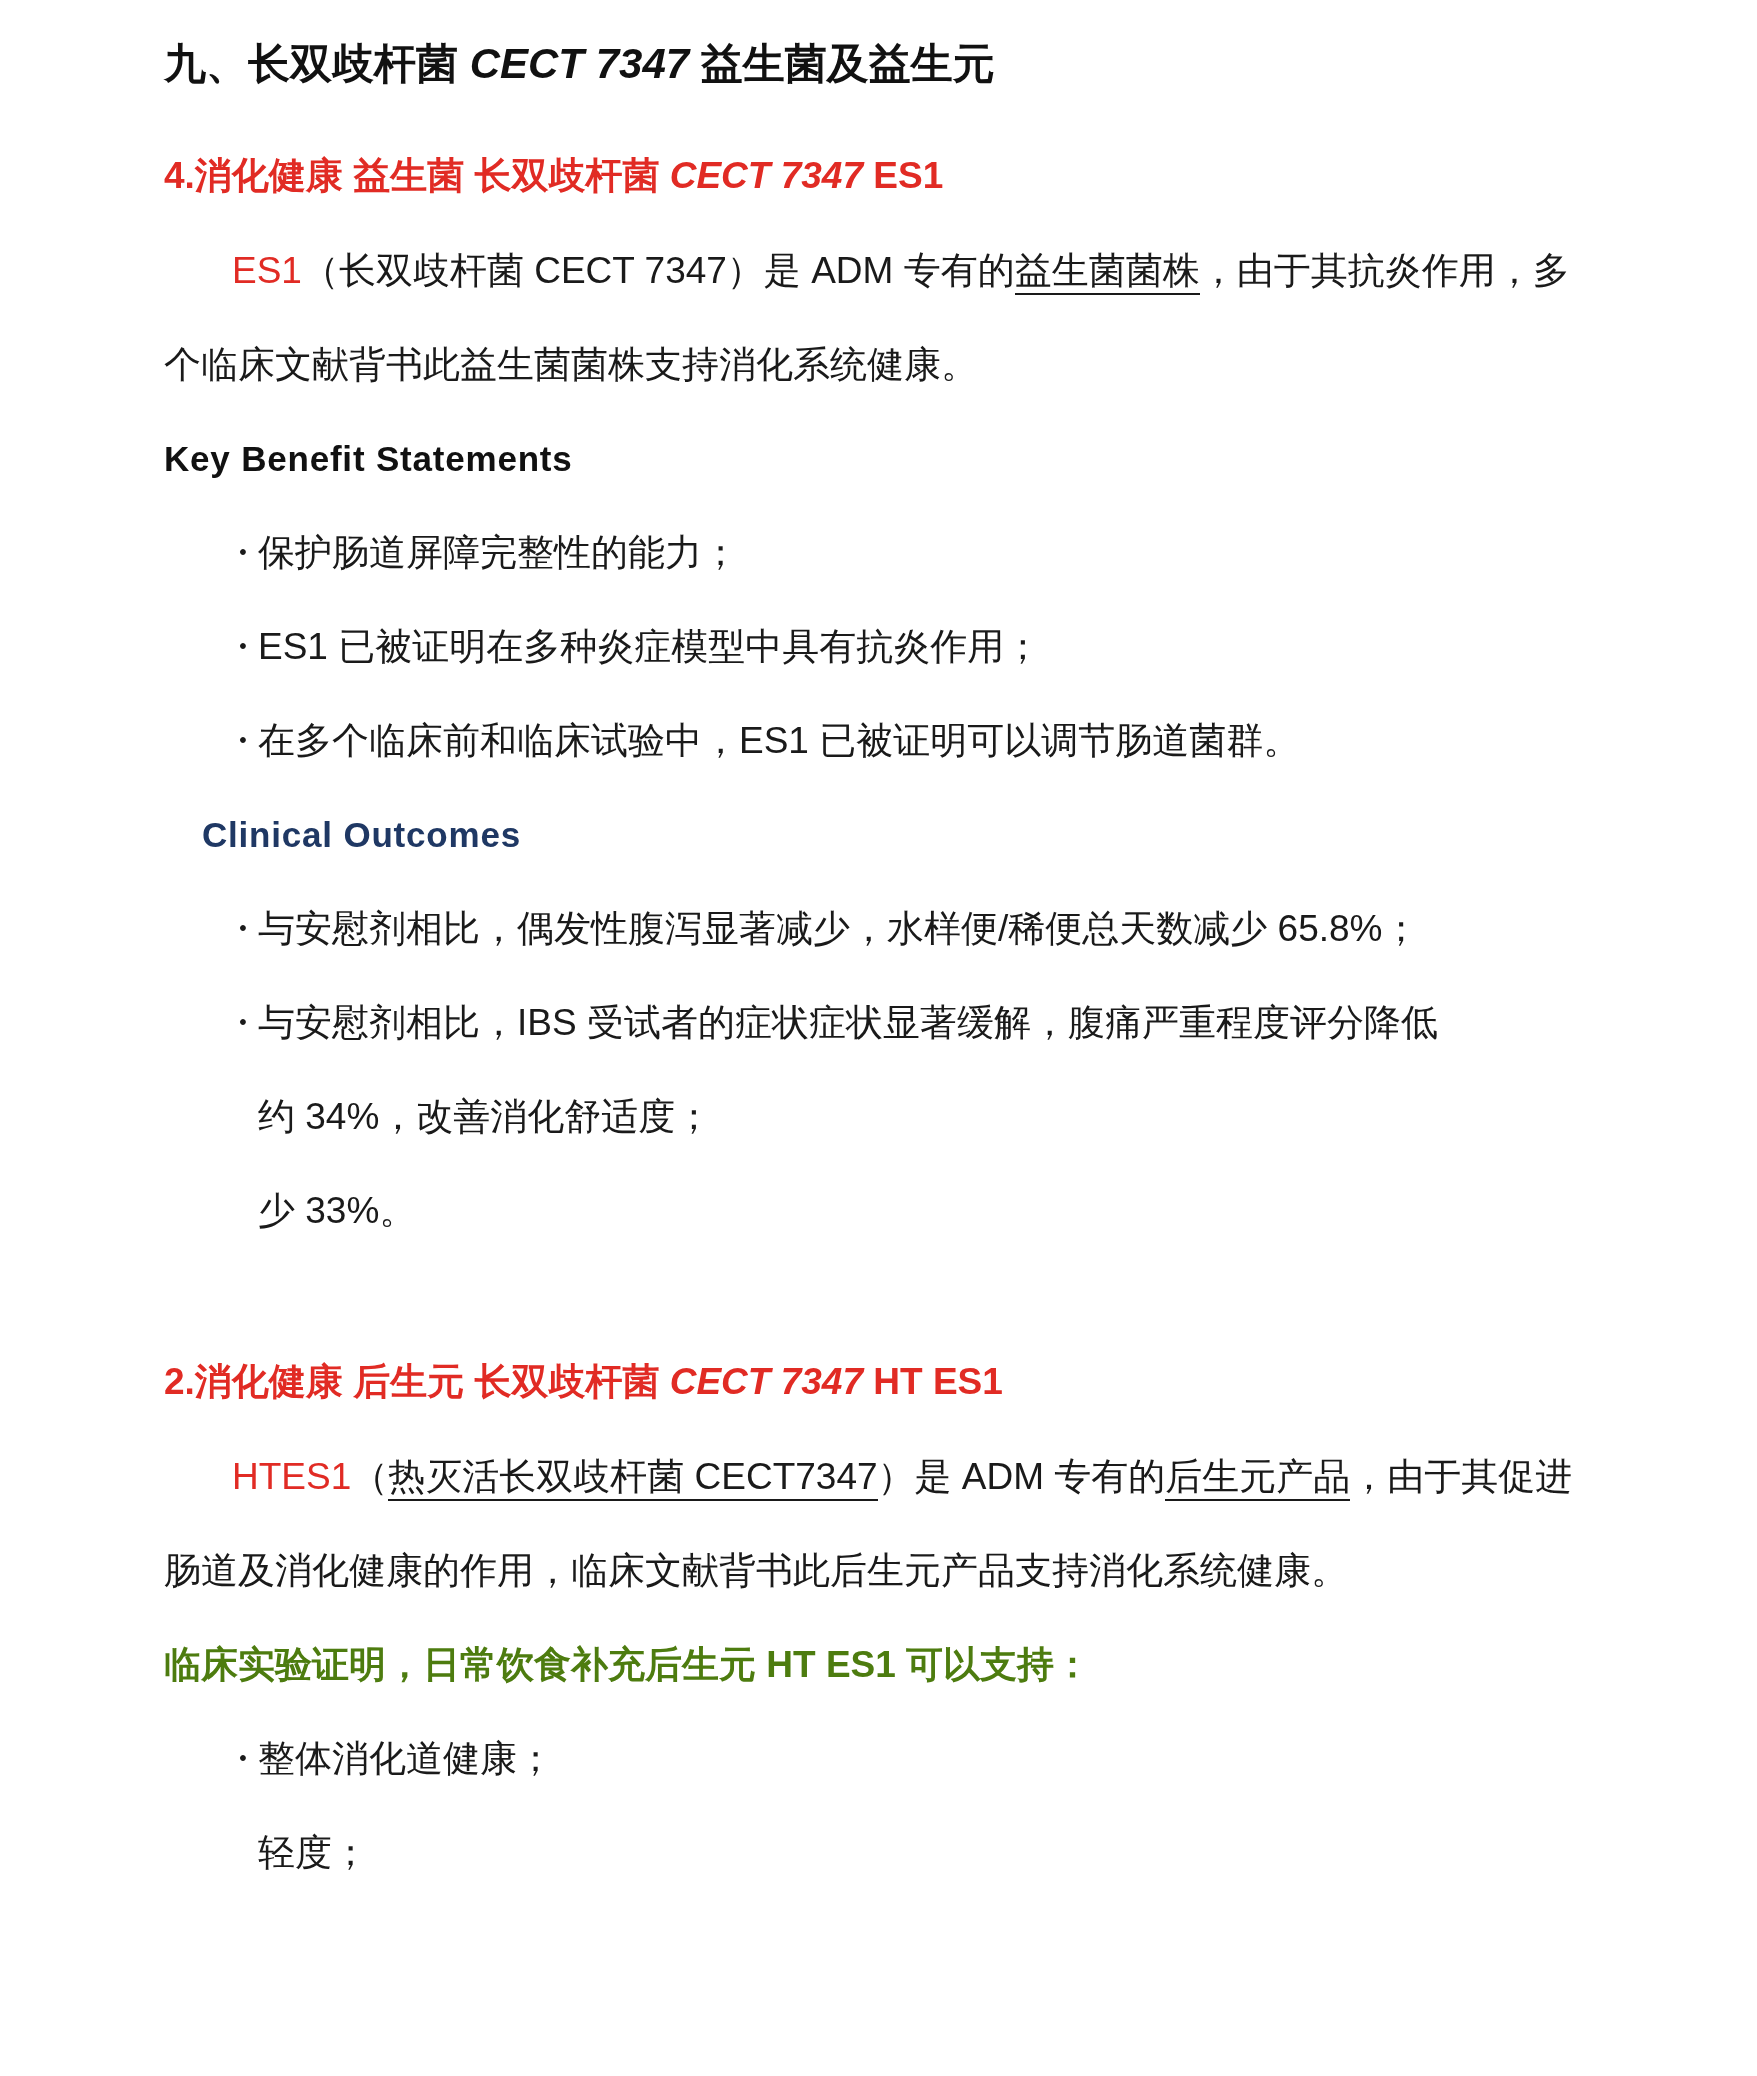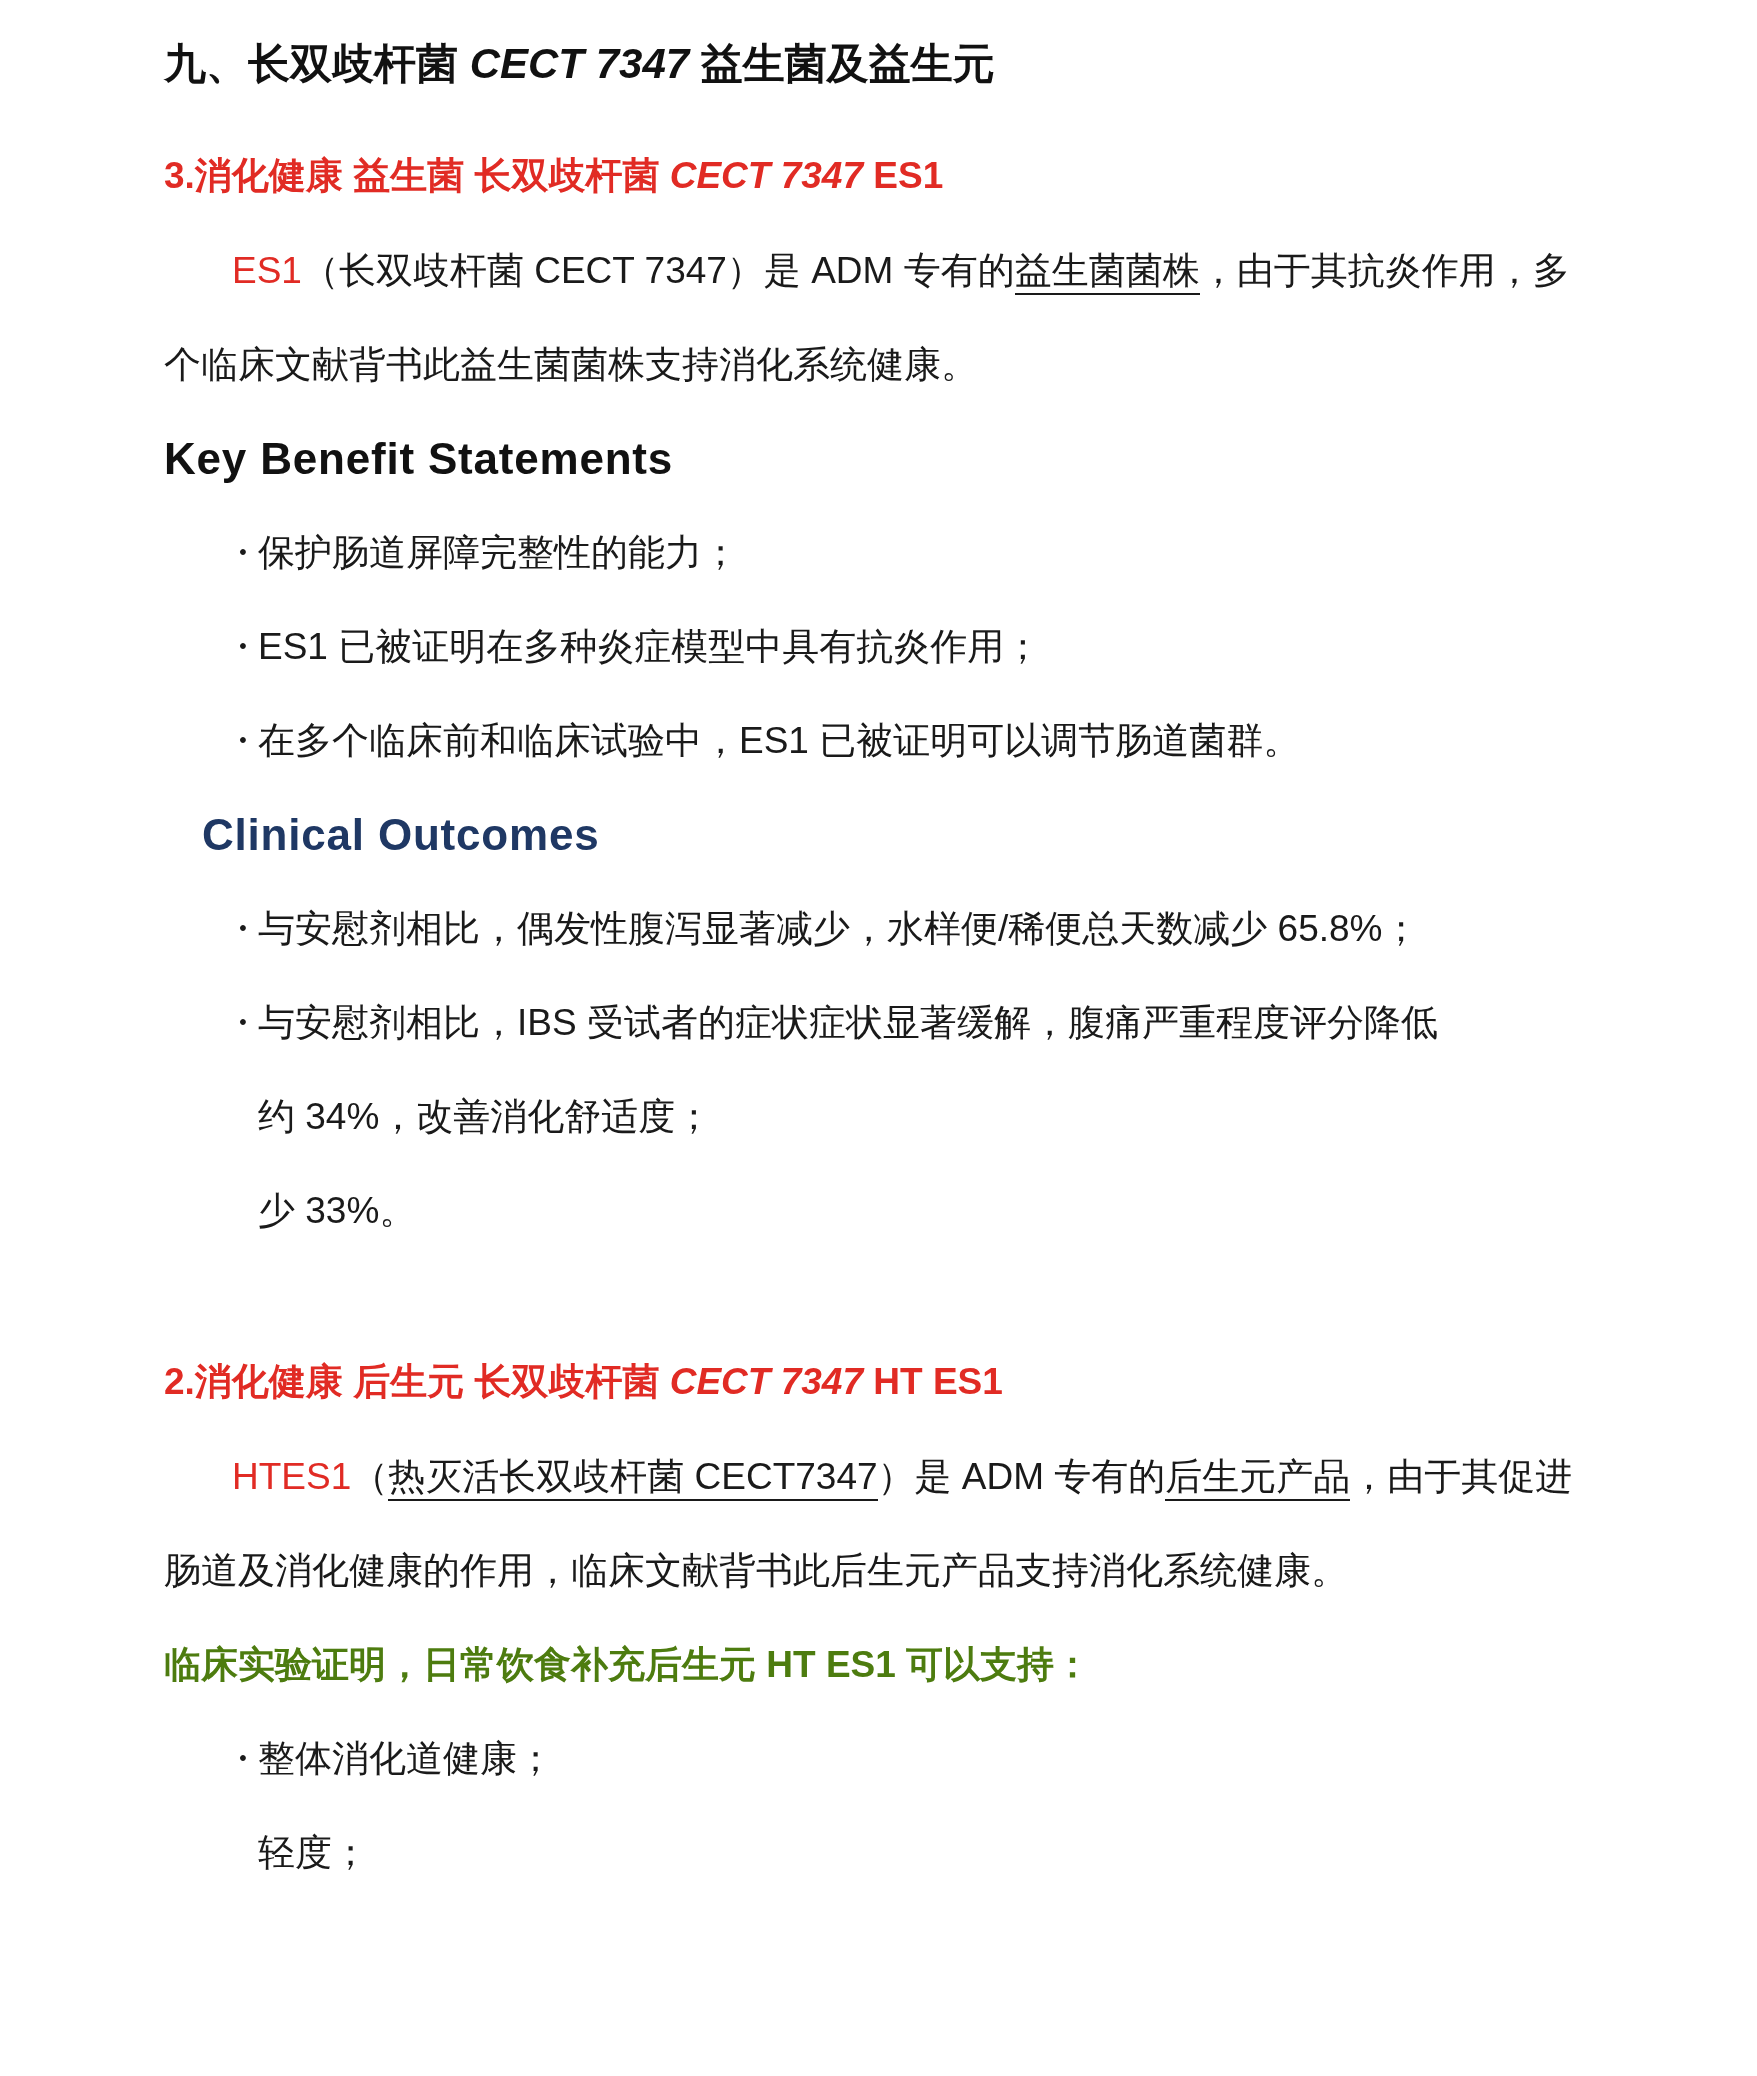--- a/index.html
+++ b/index.html
@@ -40,21 +40,21 @@
     font-size: 37px;
     font-weight: 700;
     color: #e12b24;
     line-height: 96px;
     height: 96px;
     white-space: nowrap;
   }
   .sec-heading.first { margin-top: 24px; }
   .sec-heading.second { margin-top: 76px; }
   .en-heading {
-    font-size: 44px;
+    font-size: 35px;
     font-weight: 700;
     line-height: 94px;
     height: 94px;
     white-space: nowrap;
     letter-spacing: 0.8px;
   }
   .en-heading.black { color: #111111; }
   .en-heading.navy { color: #1f3864; margin-left: 38px; }
   .para-first { padding-left: 68px; }
   .bold-line {
@@ -76,21 +76,21 @@
     padding-bottom: 2.4px;
   }
 </style>
 </head>
 <body>
 
 <div class="page">
 
   <div class="doc-title"><span>九、长双歧杆菌 </span><span class="em">CECT 7347</span><span> 益生菌及益生元</span></div>
 
-  <div class="sec-heading first"><span>3.消化健康 益生菌 长双歧杆菌 </span><span class="em">CECT 7347</span><span> ES1</span></div>
+  <div class="sec-heading first"><span>4.消化健康 益生菌 长双歧杆菌 </span><span class="em">CECT 7347</span><span> ES1</span></div>
 
   <div class="line para-first"><span class="red">ES1</span><span>（长双歧杆菌 CECT 7347）是 ADM 专有的</span><span class="u">益生菌菌株</span><span>，由于其抗炎作用，多</span></div>
   <div class="line">个临床文献背书此益生菌菌株支持消化系统健康。</div>
 
   <div class="en-heading black">Key Benefit Statements</div>
 
   <div class="line bullet-first"><span class="marker">・</span><span>保护肠道屏障完整性的能力；</span></div>
   <div class="line bullet-first"><span class="marker">・</span><span>ES1 已被证明在多种炎症模型中具有抗炎作用；</span></div>
   <div class="line bullet-first"><span class="marker">・</span><span>在多个临床前和临床试验中，ES1 已被证明可以调节肠道菌群。</span></div>
 

